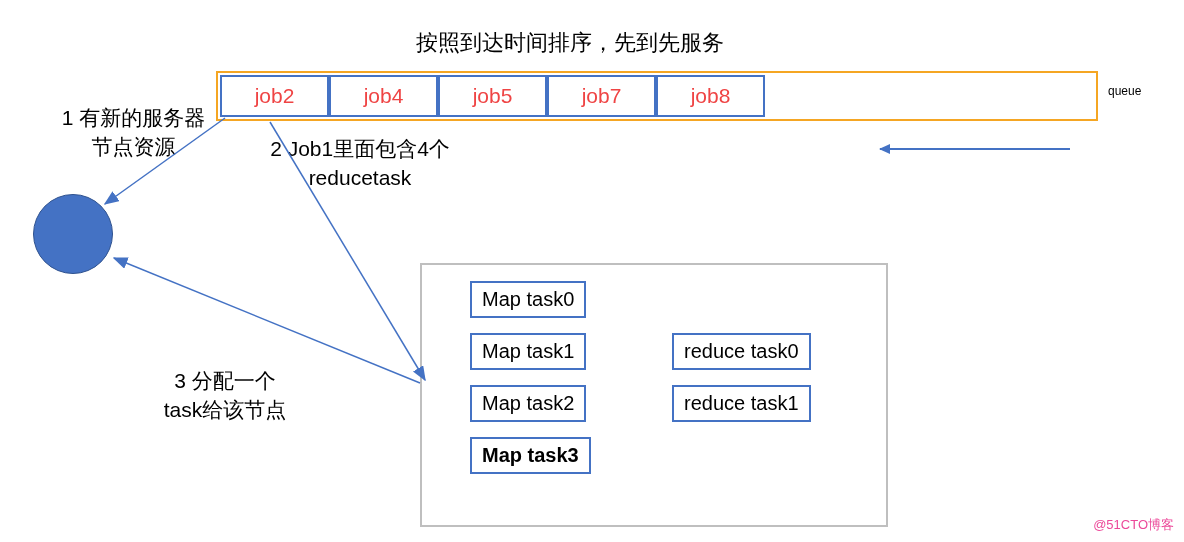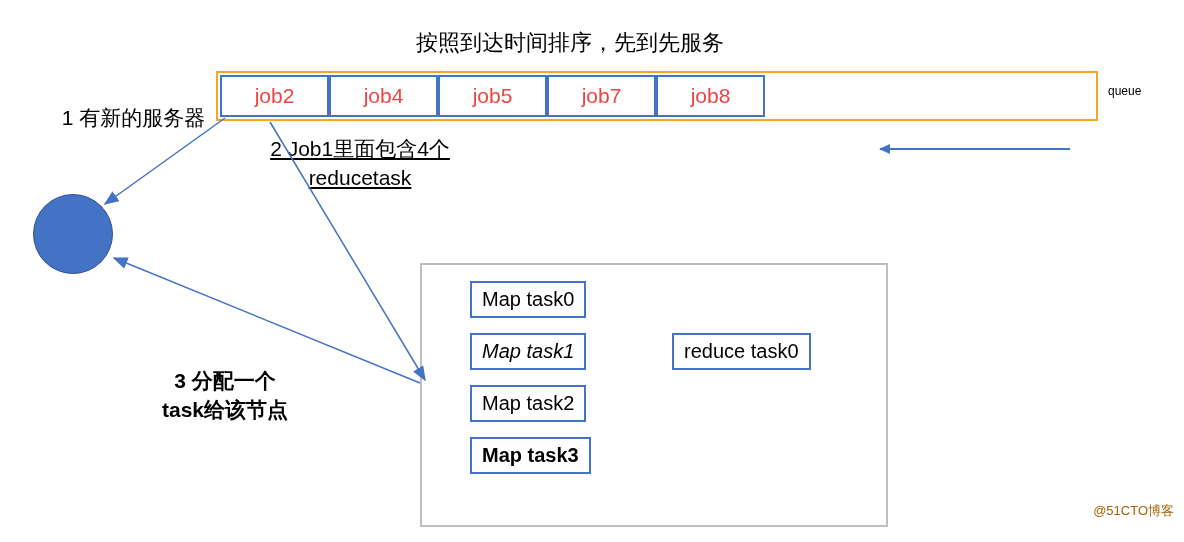--- a/index.html
+++ b/index.html
@@ -86,109 +86,109 @@
       border: 1px solid #2f528f;
     }
     .note2 {
       position: absolute;
       top: 134px;
       left: 250px;
       width: 220px;
       font-size: 21px;
       text-align: center;
       line-height: 1.4;
-      text-decoration: underline;
     }
     .note3 {
       position: absolute;
       top: 366px;
       left: 140px;
       width: 170px;
       font-size: 21px;
       text-align: center;
       line-height: 1.4;
-      font-weight: bold;
     }
     .tasks-box {
       position: absolute;
       top: 263px;
       left: 420px;
       width: 468px;
       height: 264px;
       border: 2px solid #bfbfbf;
       padding-left: 19px;
     }
     .task {
       position: absolute;
       border: 2px solid #4472c4;
       background: #fff;
       padding: 5px 10px;
       font-size: 20px;
       white-space: nowrap;
     }
     .mt0 { top: 16px; left: 48px; }
-    .mt1 { top: 68px; left: 48px; font-style: italic; }
+    .mt1 { top: 68px; left: 48px; }
     .mt2 { top: 120px; left: 48px; }
     .mt3 { top: 172px; left: 48px; font-weight: bold; }
     .rt0 { top: 68px; left: 250px; text-align: right; }
     .rt1 { top: 120px; left: 250px; }
     svg.lines {
       position: absolute;
       top: 0;
       left: 0;
       width: 1184px;
       height: 542px;
       pointer-events: none;
     }
     .watermark {
       position: absolute;
-      bottom: 22px;
+      bottom: 8px;
       right: 10px;
       font-size: 13px;
-      color: #a16207;
+      color: #ec4899;
     }
   </style>
 </head>
 <body>
 
 <div class="title">按照到达时间排序，先到先服务</div>
 
 <div class="queue-border"></div>
 <div class="queue">
   <div class="job">job2</div>
   <div class="job">job4</div>
   <div class="job">job5</div>
   <div class="job">job7</div>
   <div class="job">job8</div>
 </div>
 <div class="queue-label">queue</div>
 <div class="arrow-in"></div>
 
 <div class="note1">
   <div>1 有新的服务器</div>
+  <div>节点资源</div>
 </div>
 
 <div class="circle"></div>
 
 <div class="note2">
   <div>2 Job1里面包含4个</div>
   <div>reducetask</div>
 </div>
 
 <div class="note3">
   <div>3 分配一个</div>
   <div>task给该节点</div>
 </div>
 
 <div class="tasks-box">
   <div class="task mt0">Map task0</div>
   <div class="task mt1">Map task1</div>
   <div class="task mt2">Map task2</div>
   <div class="task mt3">Map task3</div>
   <div class="task rt0">reduce task0</div>
+  <div class="task rt1">reduce task1</div>
 </div>
 
 <svg class="lines">
   <defs>
     <marker id="ah" markerWidth="10" markerHeight="8" refX="9" refY="4" orient="auto">
       <path d="M0,0 L10,4 L0,8 Z" fill="#4472c4"></path>
     </marker>
   </defs>
   <line x1="225" y1="118" x2="105" y2="204" stroke="#4472c4" stroke-width="1.5" marker-end="url(#ah)"></line>
   <line x1="270" y1="122" x2="425" y2="380" stroke="#4472c4" stroke-width="1.5" marker-end="url(#ah)"></line>

